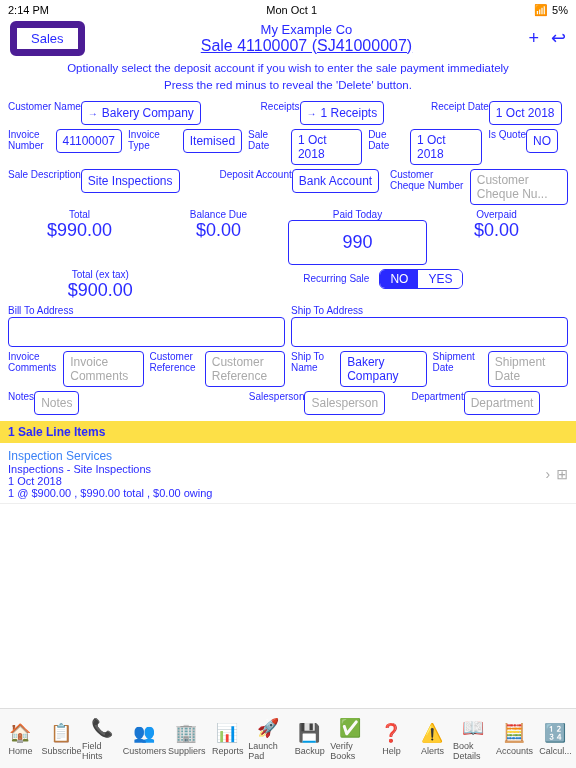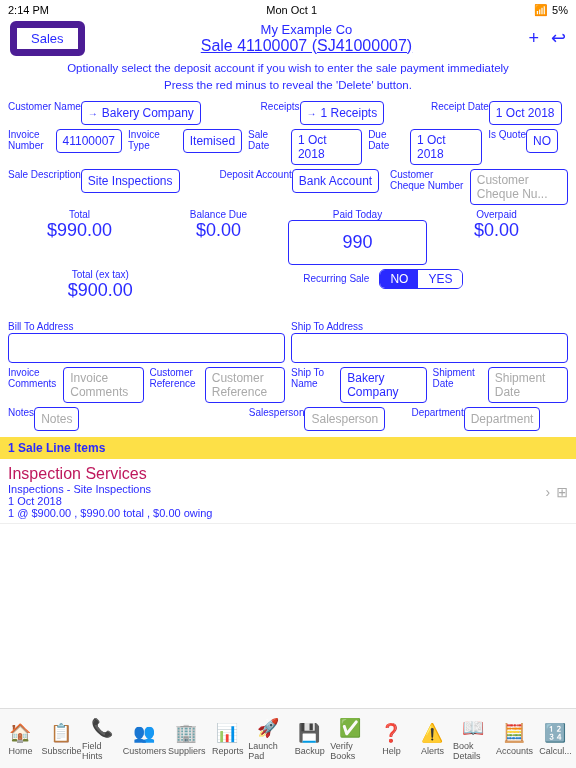--- a/index.html
+++ b/index.html
@@ -155,21 +155,20 @@
     }
 
     
     .address-row {
       display: flex;
       gap: 6px;
       margin-bottom: 4px;
     }
     .address-group {
       flex: 1;
-      margin-top: 16px;
     }
 
     
     .comments-row {
       display: flex;
       gap: 6px;
       margin-bottom: 4px;
     }
 
     
@@ -193,22 +192,22 @@
       display: flex;
       align-items: center;
       padding: 4px 8px;
       border-bottom: 1px solid #eee;
       cursor: pointer;
     }
     .line-item-content {
       flex: 1;
     }
     .line-item-title {
-      font-size: 16px;
-      color: #be185d;
+      font-size: 12px;
+      color: #3b82f6;
     }
     .line-item-subtitle {
       font-size: 11px;
       color: #2a2aff;
     }
     .line-item-arrow {
       color: #aaa;
       font-size: 14px;
     }
     .line-item-grid {

